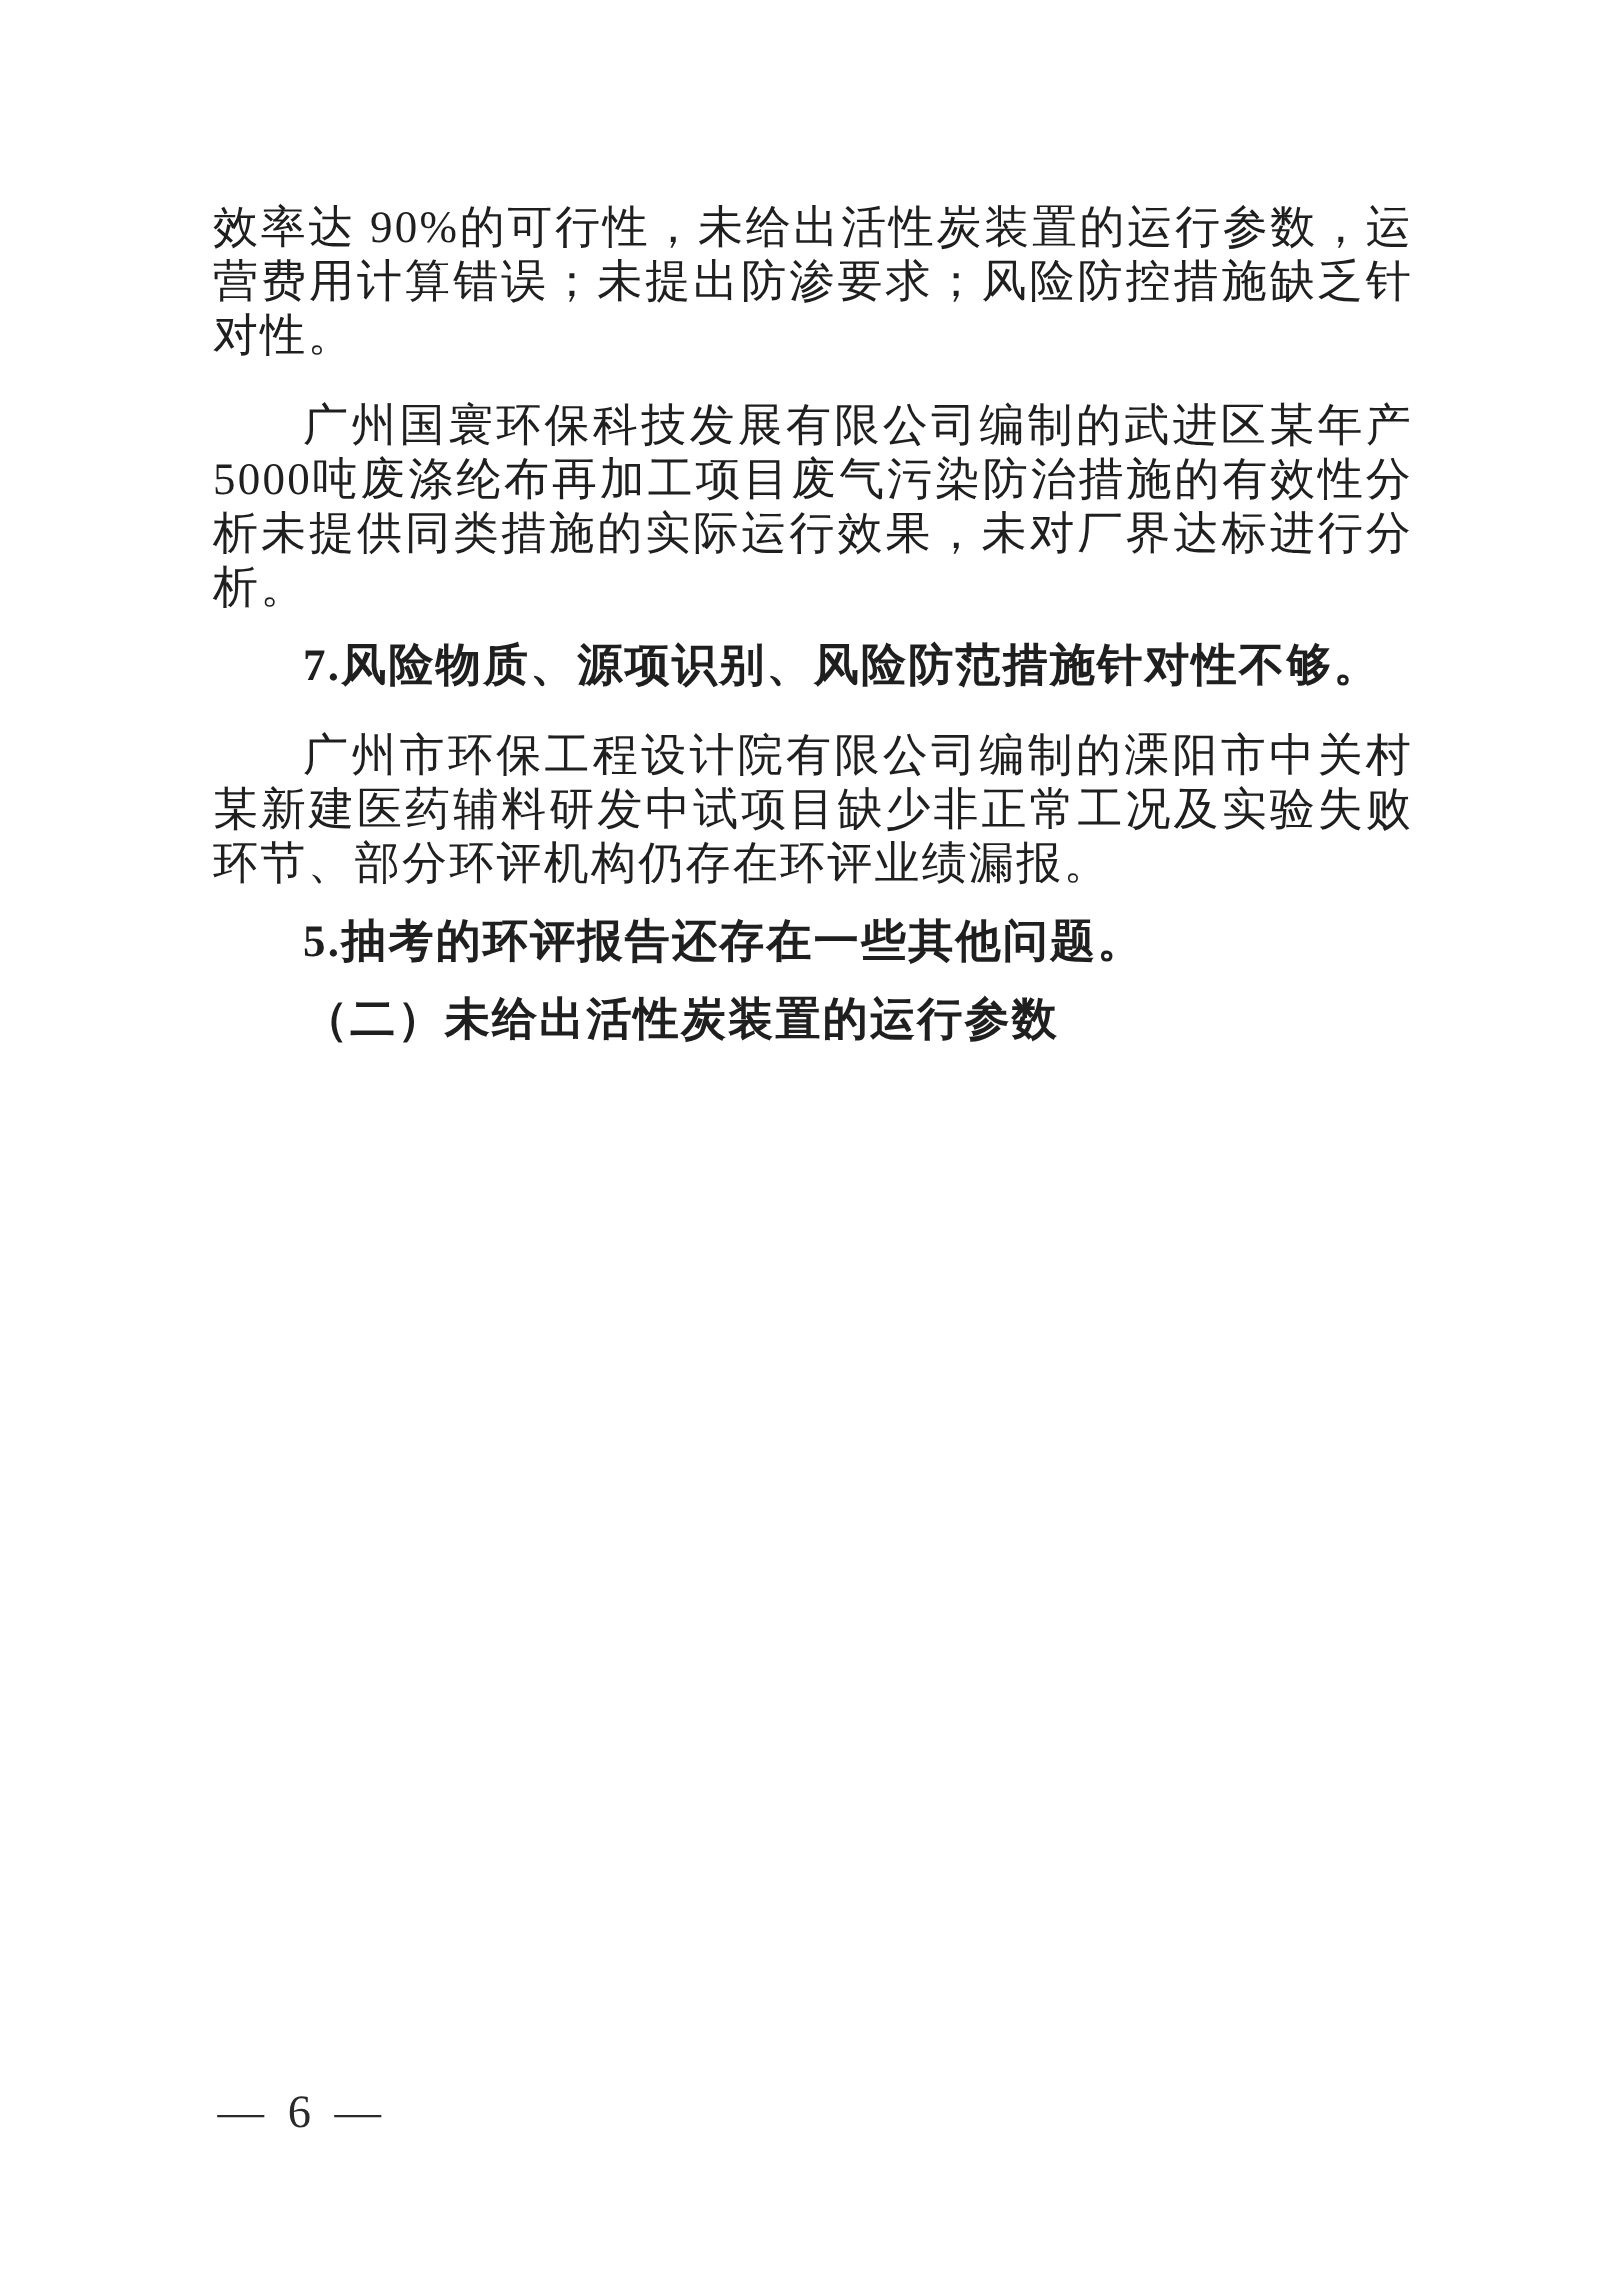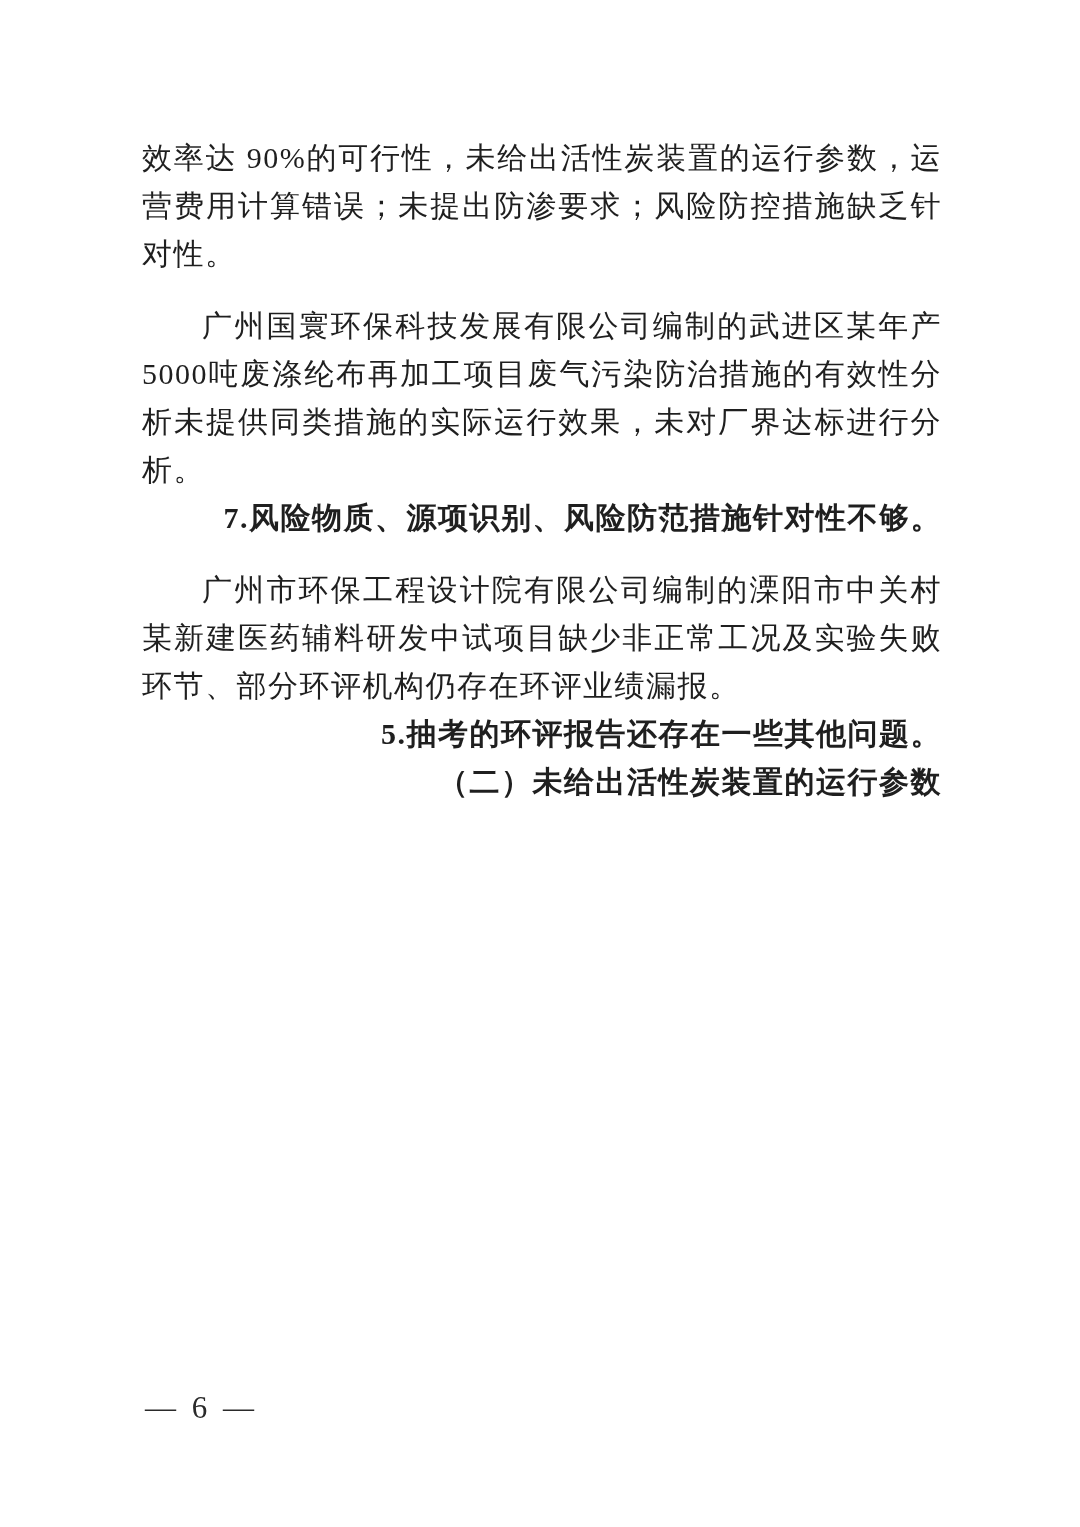--- a/index.html
+++ b/index.html
@@ -25,37 +25,38 @@
   }
   .doc-body {
     position: absolute;
     left: 142px;
     top: 134px;
     width: 800px;
   }
   .doc-body p {
     margin: 0;
     font-size: 30px;
-    line-height: 48px;
+    line-height: 36px;
     letter-spacing: 1.5px;
     text-align: justify;
     text-justify: inter-ideograph;
     font-weight: 400;
   }
   .doc-body p.indent {
     text-indent: 2em;
     margin-top: 24px;
   }
   .doc-body p.cont {
     text-indent: 0;
   }
   .doc-body p.heading {
     text-indent: 2em;
     font-weight: 700;
-    text-align: right;
+    text-align: left;
+    margin-top: 16px;
   }
   .page-footer {
     position: absolute;
     left: 145px;
     top: 1390px;
     font-size: 31px;
     letter-spacing: 4px;
     color: #2a2a2a;
   }
 </style>

